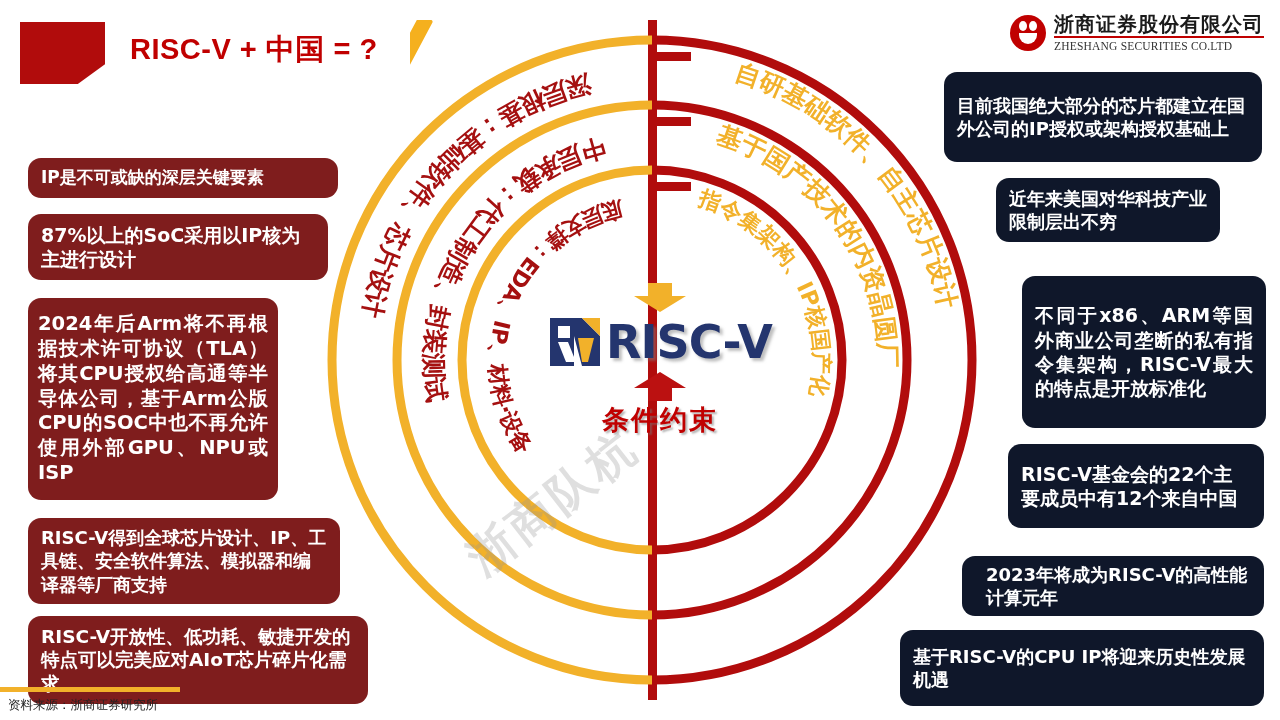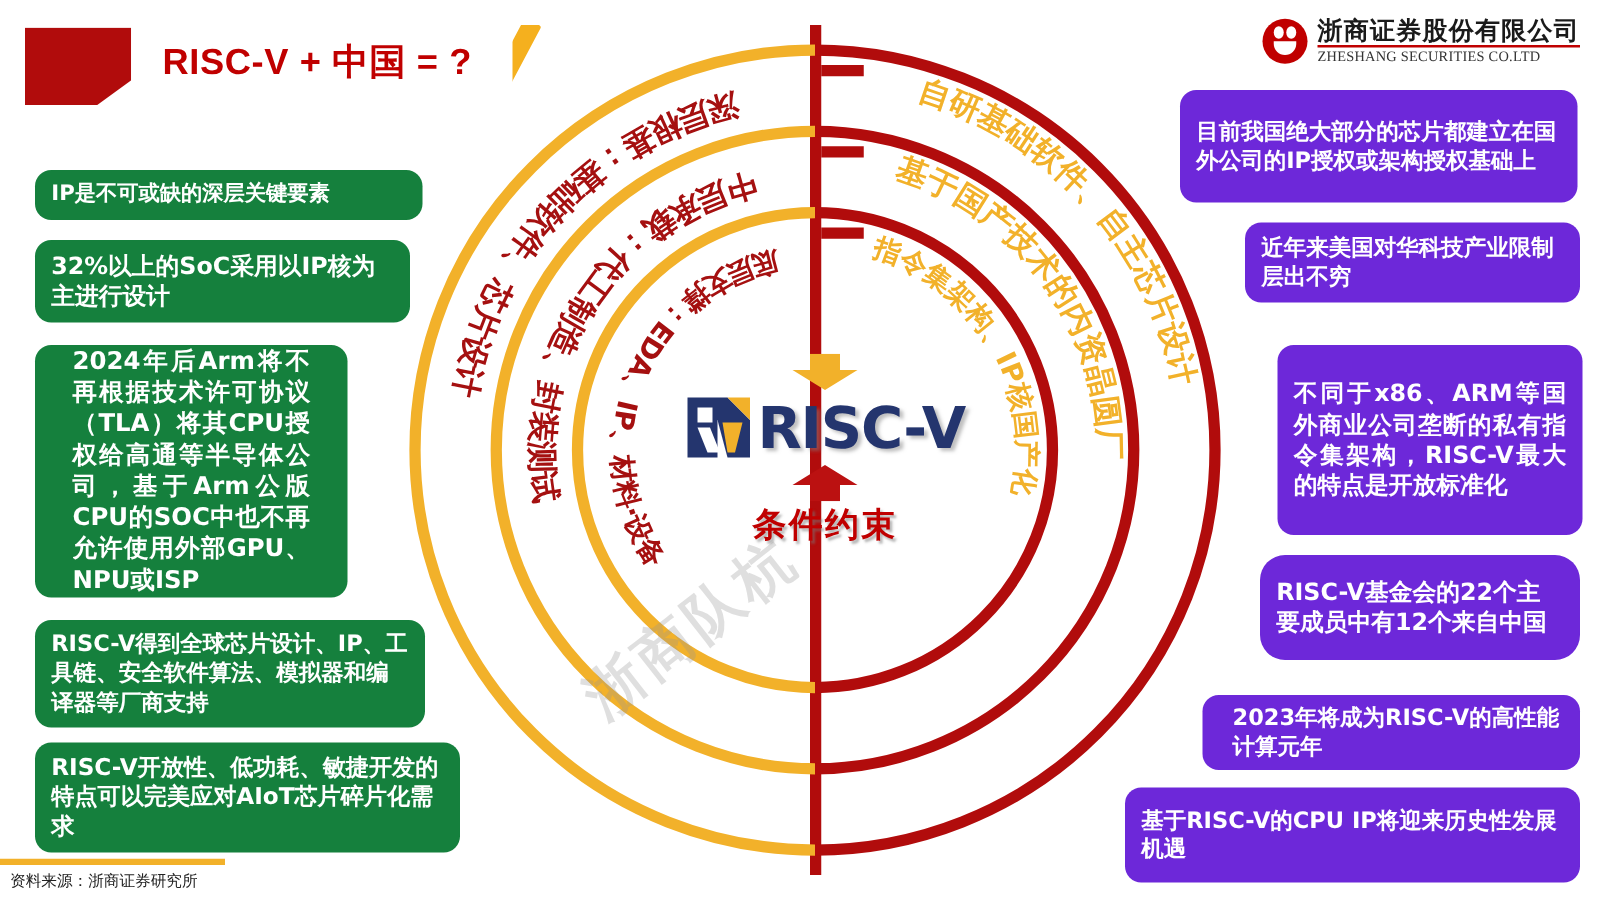--- a/index.html
+++ b/index.html
@@ -63,22 +63,22 @@
   }
 
   
   .box{
     position:absolute;border-radius:13px;
     color:#ffffff;font-weight:bold;
     padding:9px 13px;box-sizing:border-box;
     line-height:1.28;
     font-family:"DejaVu Sans",sans-serif;
   }
-  .box.orange{background:#15803d;}
-  .box.red{background:#6d28d9;}
+  .box.orange{background:#7f1d1d;margin-top:22px;}
+  .box.red{background:#0f172a;}
   .box.justify{text-align:justify;text-align-last:left;}
 
   
   .arcs{position:absolute;left:0;top:0;width:1280px;height:720px;}
 
   
   .center{
     position:absolute;left:520px;top:250px;width:280px;height:220px;
     display:flex;flex-direction:column;align-items:center;justify-content:center;
   }
@@ -211,35 +211,35 @@
       <span class="logo-word">RISC-V</span>
     </div>
     <svg class="arrow-up" viewBox="0 0 64 30">
       <polygon points="32,1 58,17 44,17 44,30 20,30 20,17 6,17" fill="#BB1111"></polygon>
     </svg>
     <div class="center-bottom">条件约束</div>
   </div>
 
   <div class="box orange" style="left:28px;top:136px;width:310px;height:40px;font-size:17px;display:flex;align-items:center;">IP是不可或缺的深层关键要素</div>
 
-  <div class="box orange" style="left:28px;top:192px;width:300px;height:66px;font-size:19px;display:flex;align-items:center;">32%以上的SoC采用以IP核为主进行设计</div>
-
-  <div class="box orange justify" style="left:28px;top:276px;width:250px;height:202px;font-size:19.5px;padding:12px 30px;display:flex;align-items:center;">2024年后Arm将不再根据技术许可协议（TLA）将其CPU授权给高通等半导体公司，基于Arm公版CPU的SOC中也不再允许使用外部GPU、NPU或ISP</div>
+  <div class="box orange" style="left:28px;top:192px;width:300px;height:66px;font-size:19px;display:flex;align-items:center;">87%以上的SoC采用以IP核为主进行设计</div>
+
+  <div class="box orange justify" style="left:28px;top:276px;width:250px;height:202px;font-size:19.5px;padding:12px 10px;display:flex;align-items:center;">2024年后Arm将不再根据技术许可协议（TLA）将其CPU授权给高通等半导体公司，基于Arm公版CPU的SOC中也不再允许使用外部GPU、NPU或ISP</div>
 
   <div class="box orange" style="left:28px;top:496px;width:312px;height:86px;font-size:18px;display:flex;align-items:center;">RISC-V得到全球芯片设计、IP、工具链、安全软件算法、模拟器和编译器等厂商支持</div>
 
   <div class="box orange" style="left:28px;top:594px;width:340px;height:88px;font-size:18.5px;display:flex;align-items:center;">RISC-V开放性、低功耗、敏捷开发的特点可以完美应对AIoT芯片碎片化需求</div>
 
   <div class="box red" style="left:944px;top:72px;width:318px;height:90px;font-size:18px;display:flex;align-items:center;">目前我国绝大部分的芯片都建立在国外公司的IP授权或架构授权基础上</div>
 
-  <div class="box red" style="left:996px;top:178px;width:268px;height:64px;font-size:18px;display:flex;align-items:center;">近年来美国对华科技产业限制层出不穷</div>
+  <div class="box red" style="left:996px;top:178px;width:224px;height:64px;font-size:18px;display:flex;align-items:center;">近年来美国对华科技产业限制层出不穷</div>
 
   <div class="box red justify" style="left:1022px;top:276px;width:244px;height:152px;font-size:19px;padding:10px 13px;display:flex;align-items:center;">不同于x86、ARM等国外商业公司垄断的私有指令集架构，RISC-V最大的特点是开放标准化</div>
 
-  <div class="box red" style="left:1008px;top:444px;width:256px;height:84px;font-size:19px;display:flex;align-items:center;border-radius:20px;">RISC-V基金会的22个主要成员中有12个来自中国</div>
+  <div class="box red" style="left:1008px;top:444px;width:256px;height:84px;font-size:19px;display:flex;align-items:center;">RISC-V基金会的22个主要成员中有12个来自中国</div>
 
   <div class="box red" style="left:962px;top:556px;width:302px;height:60px;font-size:18px;display:flex;align-items:center;padding-left:24px;">2023年将成为RISC-V的高性能计算元年</div>
 
   <div class="box red" style="left:900px;top:630px;width:364px;height:76px;font-size:18px;display:flex;align-items:center;">基于RISC-V的CPU IP将迎来历史性发展机遇</div>
 
   <div class="footer-rule"></div>
   <div class="footer-src">资料来源：浙商证券研究所</div>
 
 </div>
 

